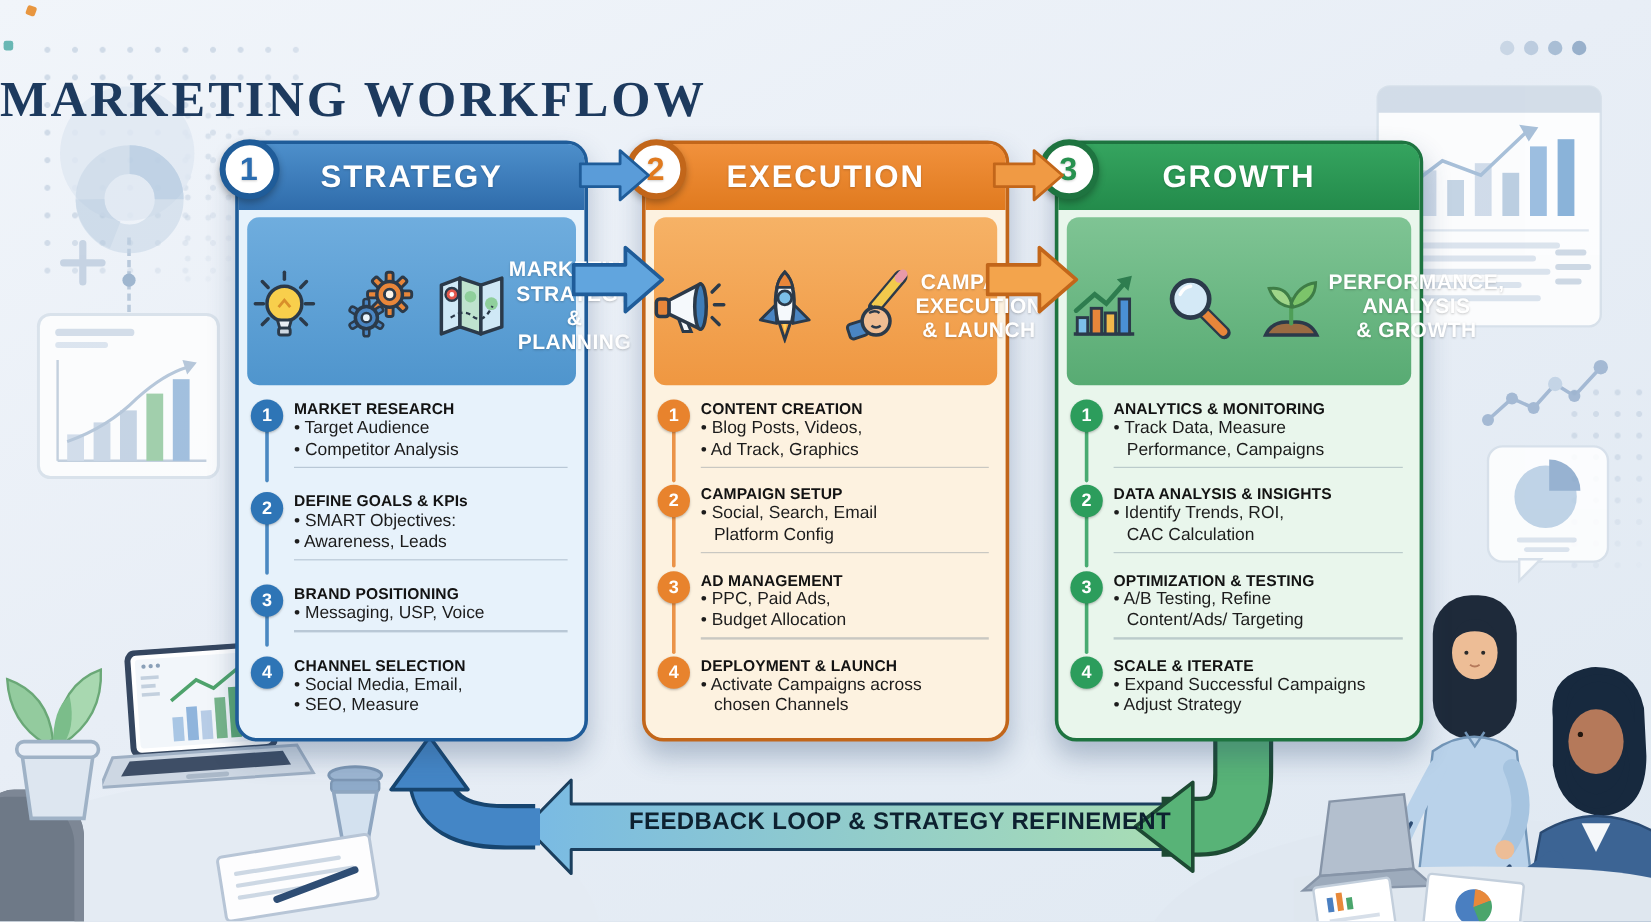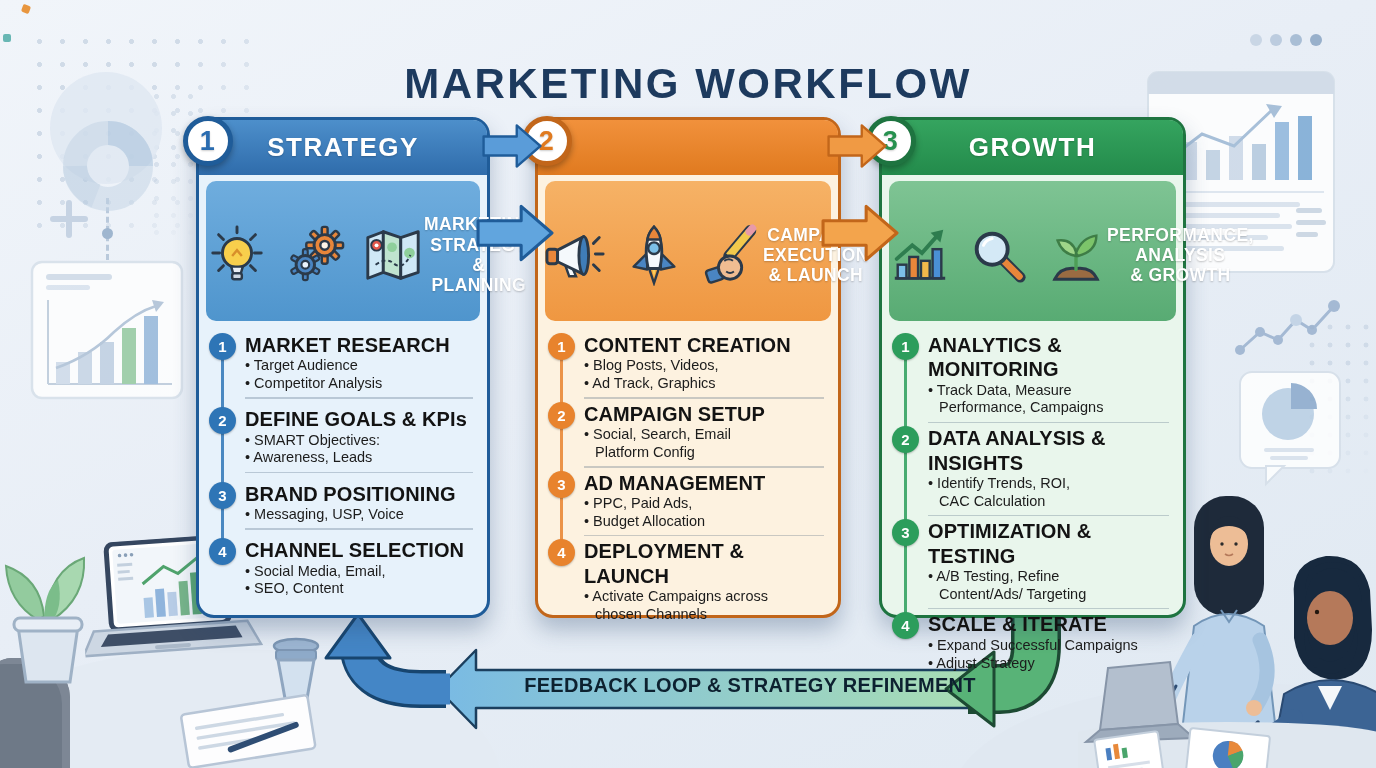--- a/index.html
+++ b/index.html
@@ -1,21 +1,21 @@
 <!DOCTYPE html>
 <html><head>
 <meta charset="utf-8">
 <style>
   html,body{margin:0;padding:0;background:#dde5ee;}
   #stage{position:relative;width:1376px;height:768px;overflow:hidden;
     background:linear-gradient(155deg,#f1f5fa 0%,#e8eef6 45%,#e0e9f2 100%);
     font-family:"Liberation Sans",sans-serif;}
   
-  .main-title{position:absolute;top:32px;left:0;right:0;text-align:center;
-    font-size:42px;font-weight:800;letter-spacing:2.5px;color:#1d3a5e;z-index:2;}
+  .main-title{position:absolute;top:32px;left:0;right:0;
+    font-size:42px;font-weight:800;letter-spacing:2.5px;color:#1d3a5e;z-index:2;font-family:Liberation Serif, serif;}
   
   .dots{position:absolute;background-image:radial-gradient(circle,#b7c7da 2.2px,transparent 2.7px);
     background-size:23px 23px;opacity:.55;z-index:1;
     -webkit-mask-image:linear-gradient(135deg,#000 40%,transparent 95%);
     mask-image:linear-gradient(135deg,#000 40%,transparent 95%);}
   .dots1{left:28px;top:30px;width:235px;height:200px;}
   .dots2{left:148px;top:88px;width:52px;height:158px;background-size:17px 17px;opacity:.4;}
   .dots3{left:1303px;top:318px;width:73px;height:165px;background-size:18px 18px;opacity:.45;}
   .deco{position:absolute;z-index:1;}
   .speck{position:absolute;z-index:1;border-radius:2px;}
@@ -59,21 +59,21 @@
   .item-list{flex:1;display:flex;flex-direction:column;justify-content:space-between;
     padding:9px 12px 11px 10px;}
   .item{display:flex;gap:9px;position:relative;padding:3px 0 6px;}
   .item:not(:last-child)::after{content:"";position:absolute;left:36px;right:2px;bottom:0;height:1.5px;
     background:rgba(70,95,120,.28);}
   .item:not(:last-child)::before{content:"";position:absolute;left:12px;top:28px;bottom:-12px;width:3px;
     background:var(--acc);opacity:.85;border-radius:2px;}
   .item-badge{position:relative;z-index:1;width:27px;height:27px;border-radius:50%;flex:0 0 27px;
     background:var(--acc);color:#fff;font-weight:800;font-size:15px;display:flex;align-items:center;
     justify-content:center;box-shadow:0 1px 2px rgba(0,0,0,.25);}
-  .item-title{font-size:20px;font-weight:800;color:#131313;line-height:1.22;letter-spacing:.1px;}
+  .item-title{font-size:13px;font-weight:800;color:#131313;line-height:1.22;letter-spacing:.1px;}
   .bullet-line{font-size:14.5px;color:#1c1c1c;line-height:1.22;}
   .bullet-line.cont{padding-left:11px;}
   
   .flow-arrow{position:absolute;z-index:6;}
   .ar1{left:482px;top:122px;width:60px;height:48px;}
   .ar2{left:476px;top:202px;width:78px;height:62px;}
   .ar3{left:827px;top:122px;width:60px;height:48px;}
   .ar4{left:821px;top:202px;width:78px;height:62px;}
   
   .feedback-svg{position:absolute;left:300px;top:588px;width:800px;height:180px;z-index:3;}
@@ -378,29 +378,30 @@
         <div class="item-body">
           <div class="item-title">BRAND POSITIONING</div>
           <div class="bullet-line">• Messaging, USP, Voice</div>
         </div>
       </div>
       <div class="item">
         <div class="item-badge">4</div>
         <div class="item-body">
           <div class="item-title">CHANNEL SELECTION</div>
           <div class="bullet-line">• Social Media, Email,</div>
-          <div class="bullet-line">• SEO, Content</div>
+          <div class="bullet-line">• SEO, Measure</div>
         </div>
       </div>
     </div>
   </section>
 
   <section class="column col-2">
     <div class="col-header">
       <div class="num-circle">2</div>
+      <span>EXECUTION</span>
     </div>
     <div class="icon-band">
       <div class="icon-row">
         <svg viewBox="0 0 64 64">
           <rect x="2" y="26" width="11" height="15" rx="3" fill="#e8863a" stroke="#2b3a4a" stroke-width="3"></rect>
           <path d="M20,40 L25,54 L32,54 L27,42 Z" fill="#f5f9fc" stroke="#2b3a4a" stroke-width="2.5"></path>
           <path d="M13,27 L40,13 L40,52 L13,39 Z" fill="#f5f9fc" stroke="#2b3a4a" stroke-width="3" stroke-linejoin="round"></path>
           <ellipse cx="40" cy="32.5" rx="5" ry="19.5" fill="#3f7db8" stroke="#2b3a4a" stroke-width="3"></ellipse>
           <g stroke="#2b3a4a" stroke-width="3" stroke-linecap="round">
             <line x1="50" y1="20" x2="56" y2="14"></line>

